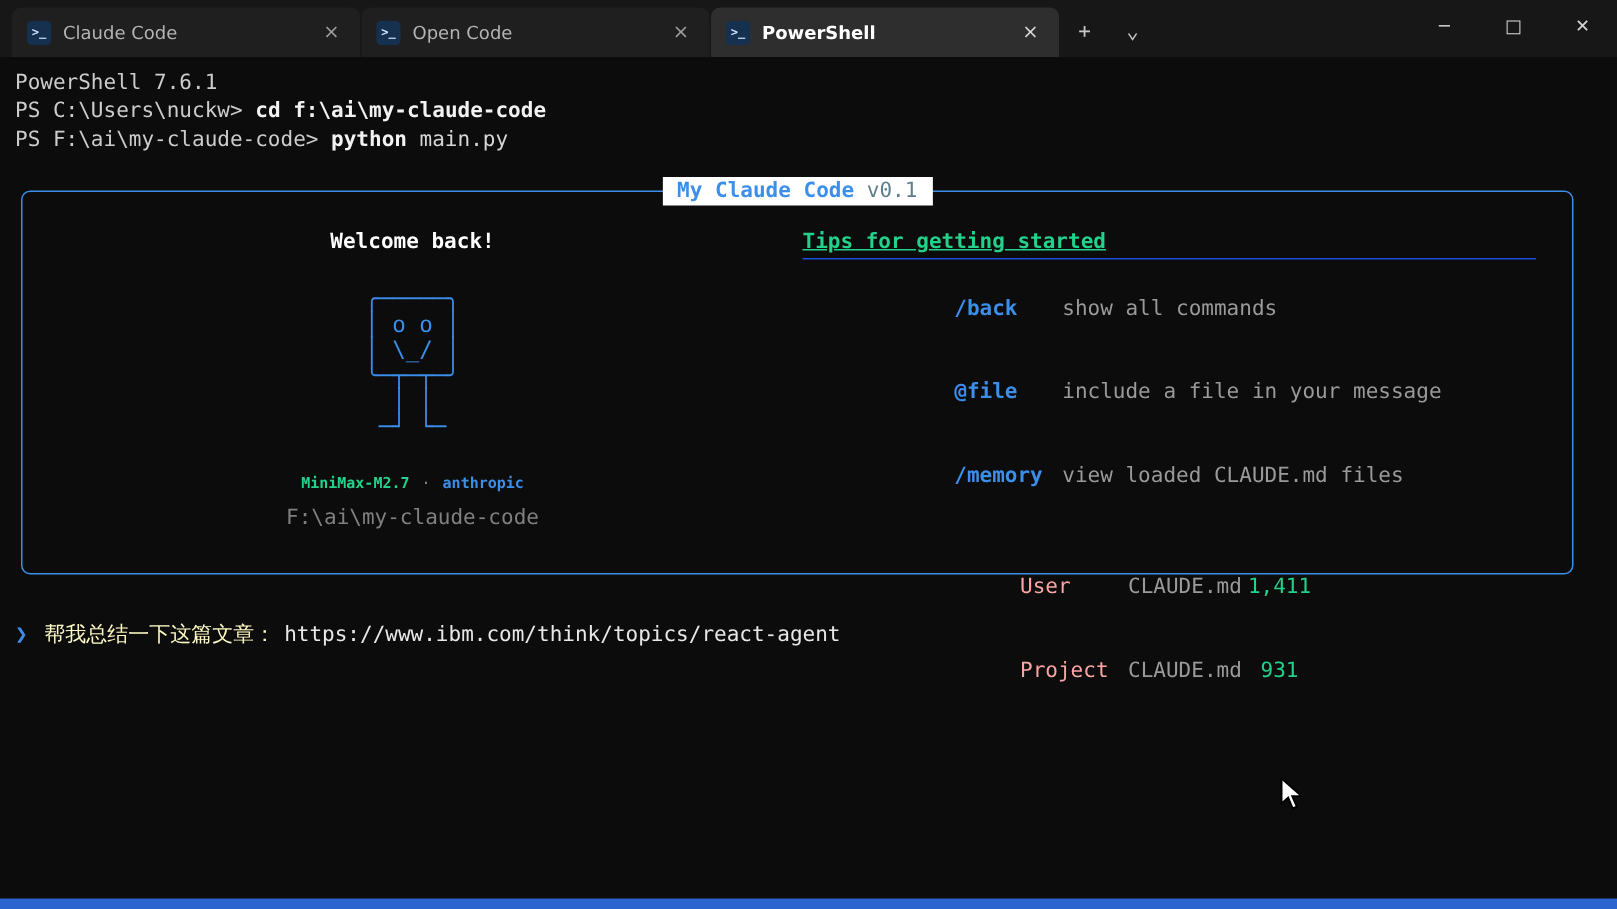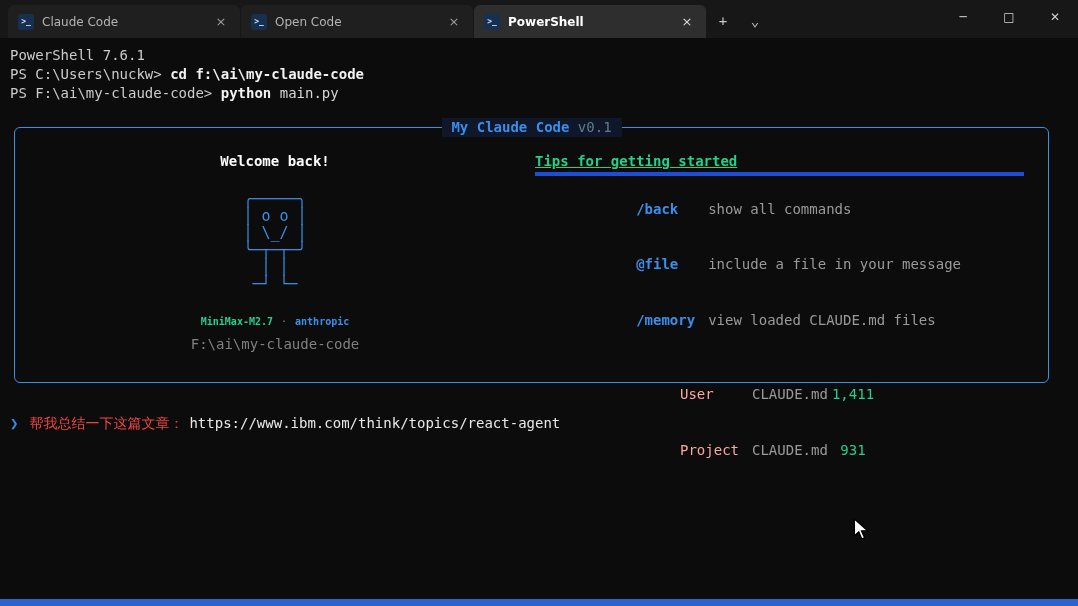--- a/index.html
+++ b/index.html
@@ -50,53 +50,53 @@
   .t-line { white-space:pre; }
   .cmd  { color:#f2f2f2; font-weight:bold; }
   .arg  { color:#d6d6d6; }
   
   .banner {
     position:relative; margin:24px 14px 0 4px; width:1035px; height:256px;
     border:1px solid #3b8eea; border-radius:6px;
   }
   .banner-title {
     position:absolute; top:-10px; left:50%; transform:translateX(-50%);
-    background:#0f172a; padding:0 10px; white-space:nowrap; font-size:14px;
+    background:#ffffff; padding:0 10px; white-space:nowrap; font-size:14px;
   }
   .banner-title .t-name { color:#3b8eea; font-weight:bold; }
   .banner-title .t-ver  { color:#5f7e8c; }
   .banner-cols { display:flex; height:100%; }
   .col-left  { width:520px; padding-top:24px; text-align:center; }
   .col-right { flex:1; padding:24px 24px 0 0; }
   .welcome { color:#ffffff; font-weight:bold; font-size:14px; }
   .robot {
     display:inline-block; margin-top:20px; color:#3b8eea; font-size:15px;
     line-height:17px; text-align:left; white-space:pre;
     font-family:"DejaVu Sans Mono",monospace;
   }
   .model-line { margin-top:18px; font-size:10px; }
   .model   { color:#23d18b; font-weight:bold; }
   .dot     { color:#8a8a8a; margin:0 8px; }
   .provider{ color:#3b8eea; font-weight:bold; }
   .wd-path { margin-top:4px; color:#808080; font-size:14px; }
   .sec-head {
-    border-bottom:4px solid #1d4ed8; padding-bottom:1px; margin-bottom:5px;
+    border-bottom:1px solid #1d4ed8; padding-bottom:1px; margin-bottom:5px;
   }
   .sec-head span { color:#23d18b; font-weight:bold; text-decoration:underline; }
   .tip-row, .mem-row { line-height:18.5px; white-space:pre; }
   .tip-cmd  { display:inline-block; width:72px; color:#3b8eea; font-weight:bold; }
   .tip-desc { color:#9a9a9a; }
   .mem-scope{ display:inline-block; width:72px; color:#fca5a5; font-weight:normal;margin-left:27px; }
   .mem-file { display:inline-block; width:72px; color:#9a9a9a; }
   .mem-tok  { display:inline-block; width:58px; text-align:center; color:#23d18b; }
   .mem-sec { margin-top:19px; }
   
   .input-line { margin-top:31px; font-size:14px; }
   .caret { color:#3b8eea; font-weight:bold; margin-right:11px; }
-  .u-text { color:#ef4444; font-family:"DejaVu Sans","Liberation Sans",sans-serif; margin-right:6px; }
+  .u-text { color:#fef9c3; font-family:"DejaVu Sans","Liberation Sans",sans-serif; margin-right:6px; }
   .u-url  { color:#e8e8e8; }
   
   .bottom-strip { position:absolute; left:0; bottom:0; width:1078px; height:7px; background:#2b63cf; }
   .mouse-cursor { position:absolute; left:851px; top:518px; }
 </style>
 </head>
 <body>
 
 <div class="screen">
 

